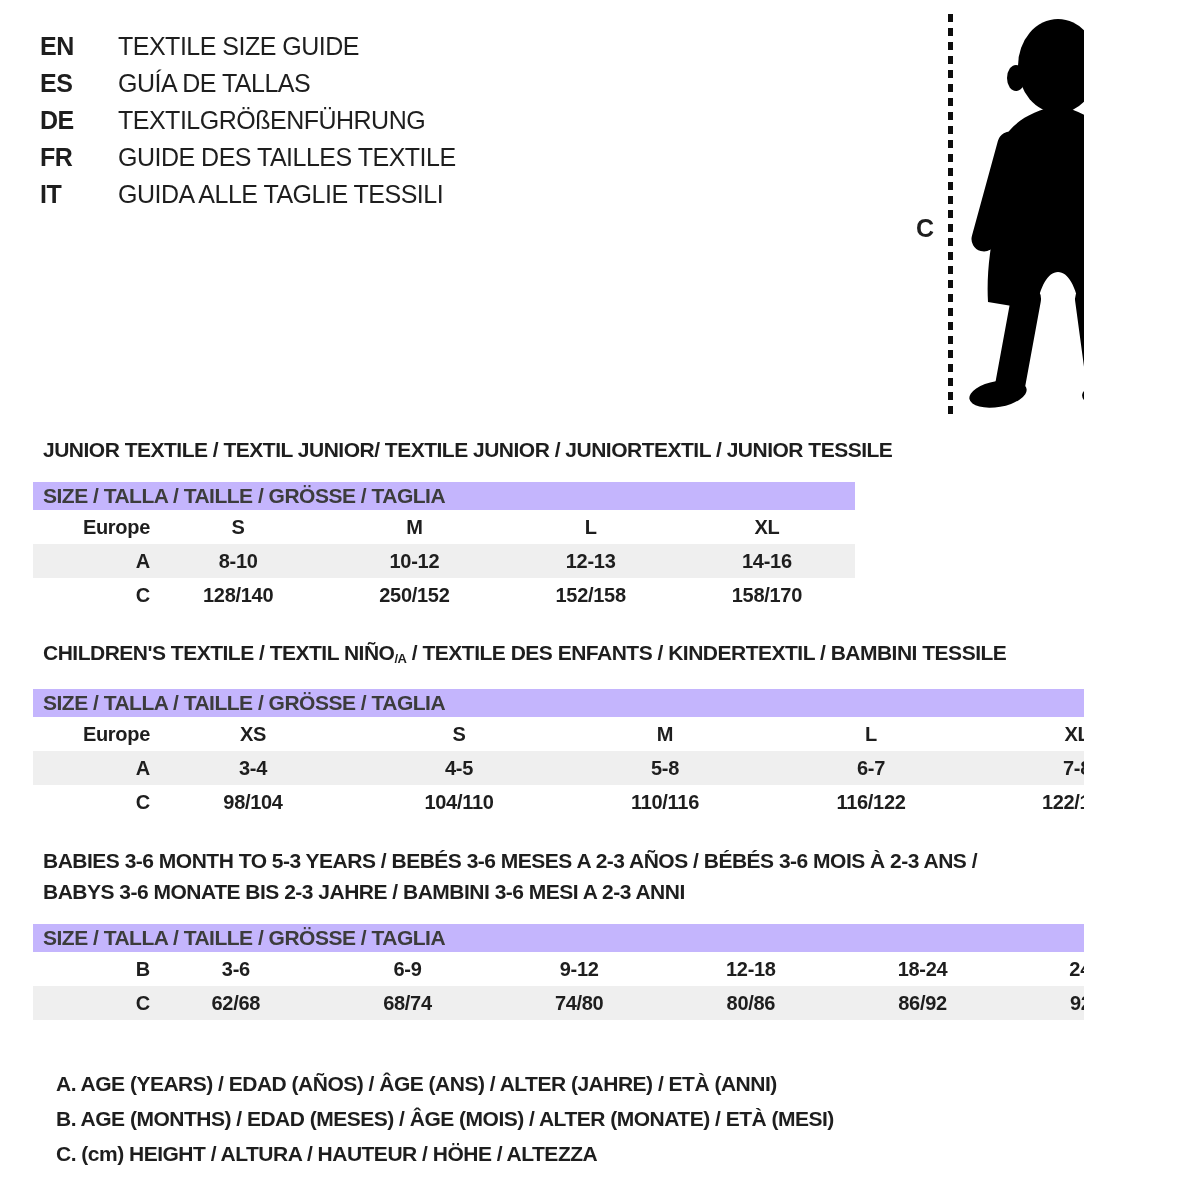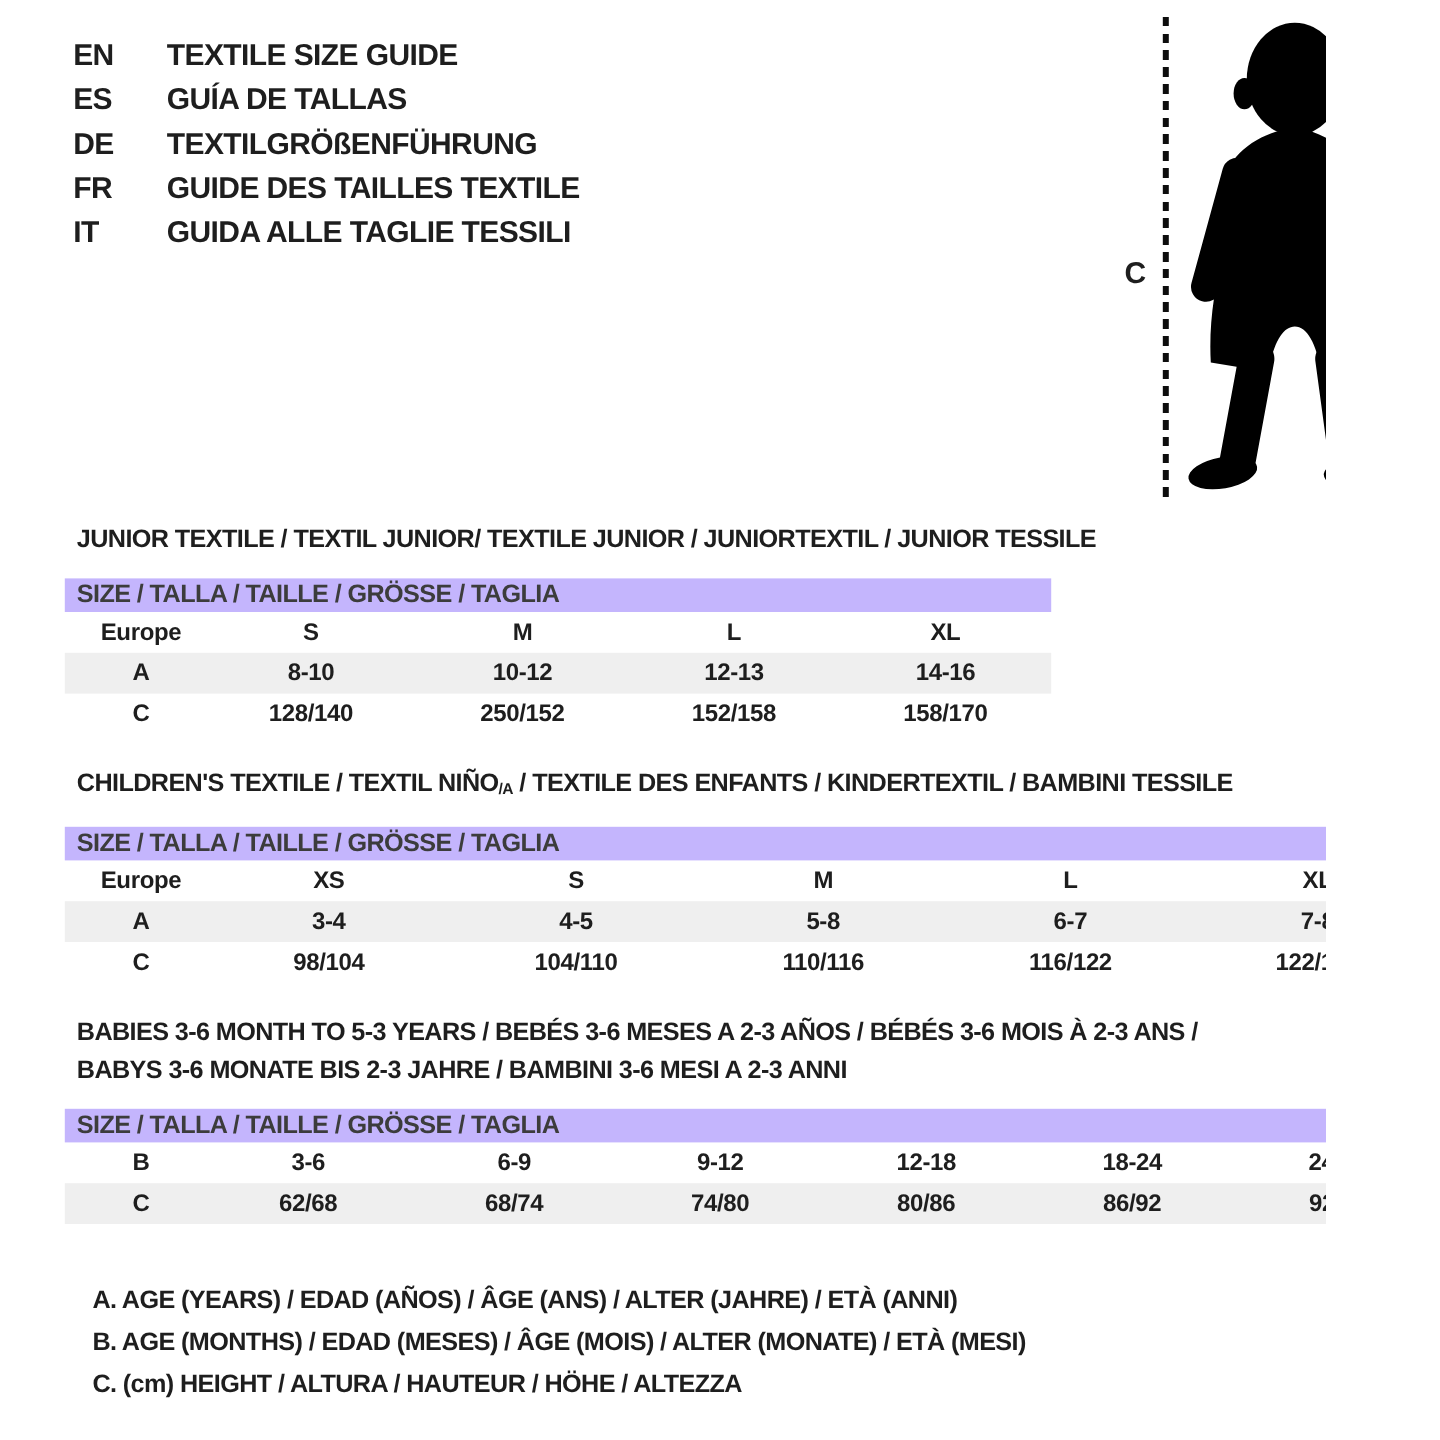--- a/index.html
+++ b/index.html
@@ -3,27 +3,26 @@
 <meta charset="utf-8">
 <style>
   html,body{margin:0;padding:0;background:#ffffff;}
   .page{
     position:relative;
     width:1084px;height:1200px;
     background:#ffffff;
     color:#1e1e1e;
     font-family:"Liberation Sans","DejaVu Sans",sans-serif;
     overflow:hidden;
-    margin-left:21px;
   }
   
   .lang-block{position:absolute;left:40px;top:28px;}
   .lang-row{display:flex;height:37px;align-items:center;}
   .lang-code{width:78px;font-size:25px;font-weight:bold;letter-spacing:-0.5px;}
-  .lang-title{font-size:25px;font-weight:bold;letter-spacing:-0.5px;white-space:nowrap;}
+  .lang-title{font-size:25px;font-weight:normal;letter-spacing:-0.5px;white-space:nowrap;}
   
   .height-line{
     position:absolute;left:948px;top:14px;width:5px;height:403px;
     background:repeating-linear-gradient(to bottom,#0d0d0d 0 8px,transparent 8px 14px);
   }
   .height-label{position:absolute;left:916px;top:214px;font-size:25px;font-weight:bold;}
   .silhouette{position:absolute;left:962px;top:14px;width:184px;height:404px;}
   
   .section-heading{
     position:absolute;left:43px;font-size:21px;font-weight:bold;
@@ -39,21 +38,21 @@
   .tbl-children{top:689px;width:1147px;}
   .tbl-babies{top:924px;width:1147px;}
   .size-bar{
     height:28px;background:#c4b5fd;display:flex;align-items:center;
     padding-left:10px;font-size:21px;font-weight:bold;color:#3c3c3c;
     letter-spacing:-0.5px;box-sizing:border-box;
   }
   .trow{display:flex;height:34px;align-items:center;font-size:20px;font-weight:bold;letter-spacing:-0.3px;}
   .trow.shaded{background:#efefef;}
   .cell{flex:1;text-align:center;}
-  .cell.label{flex:0 0 117px;text-align:center;padding-left:10px;box-sizing:border-box;}
+  .cell.label{flex:0 0 117px;text-align:right;padding-left:10px;box-sizing:border-box;}
   
   .notes{position:absolute;left:56px;top:1066px;}
   .note-line{font-size:21px;font-weight:bold;letter-spacing:-0.5px;line-height:35px;white-space:nowrap;}
 </style>
 </head>
 <body>
 
 <div class="page">
 
   <div class="lang-block">

